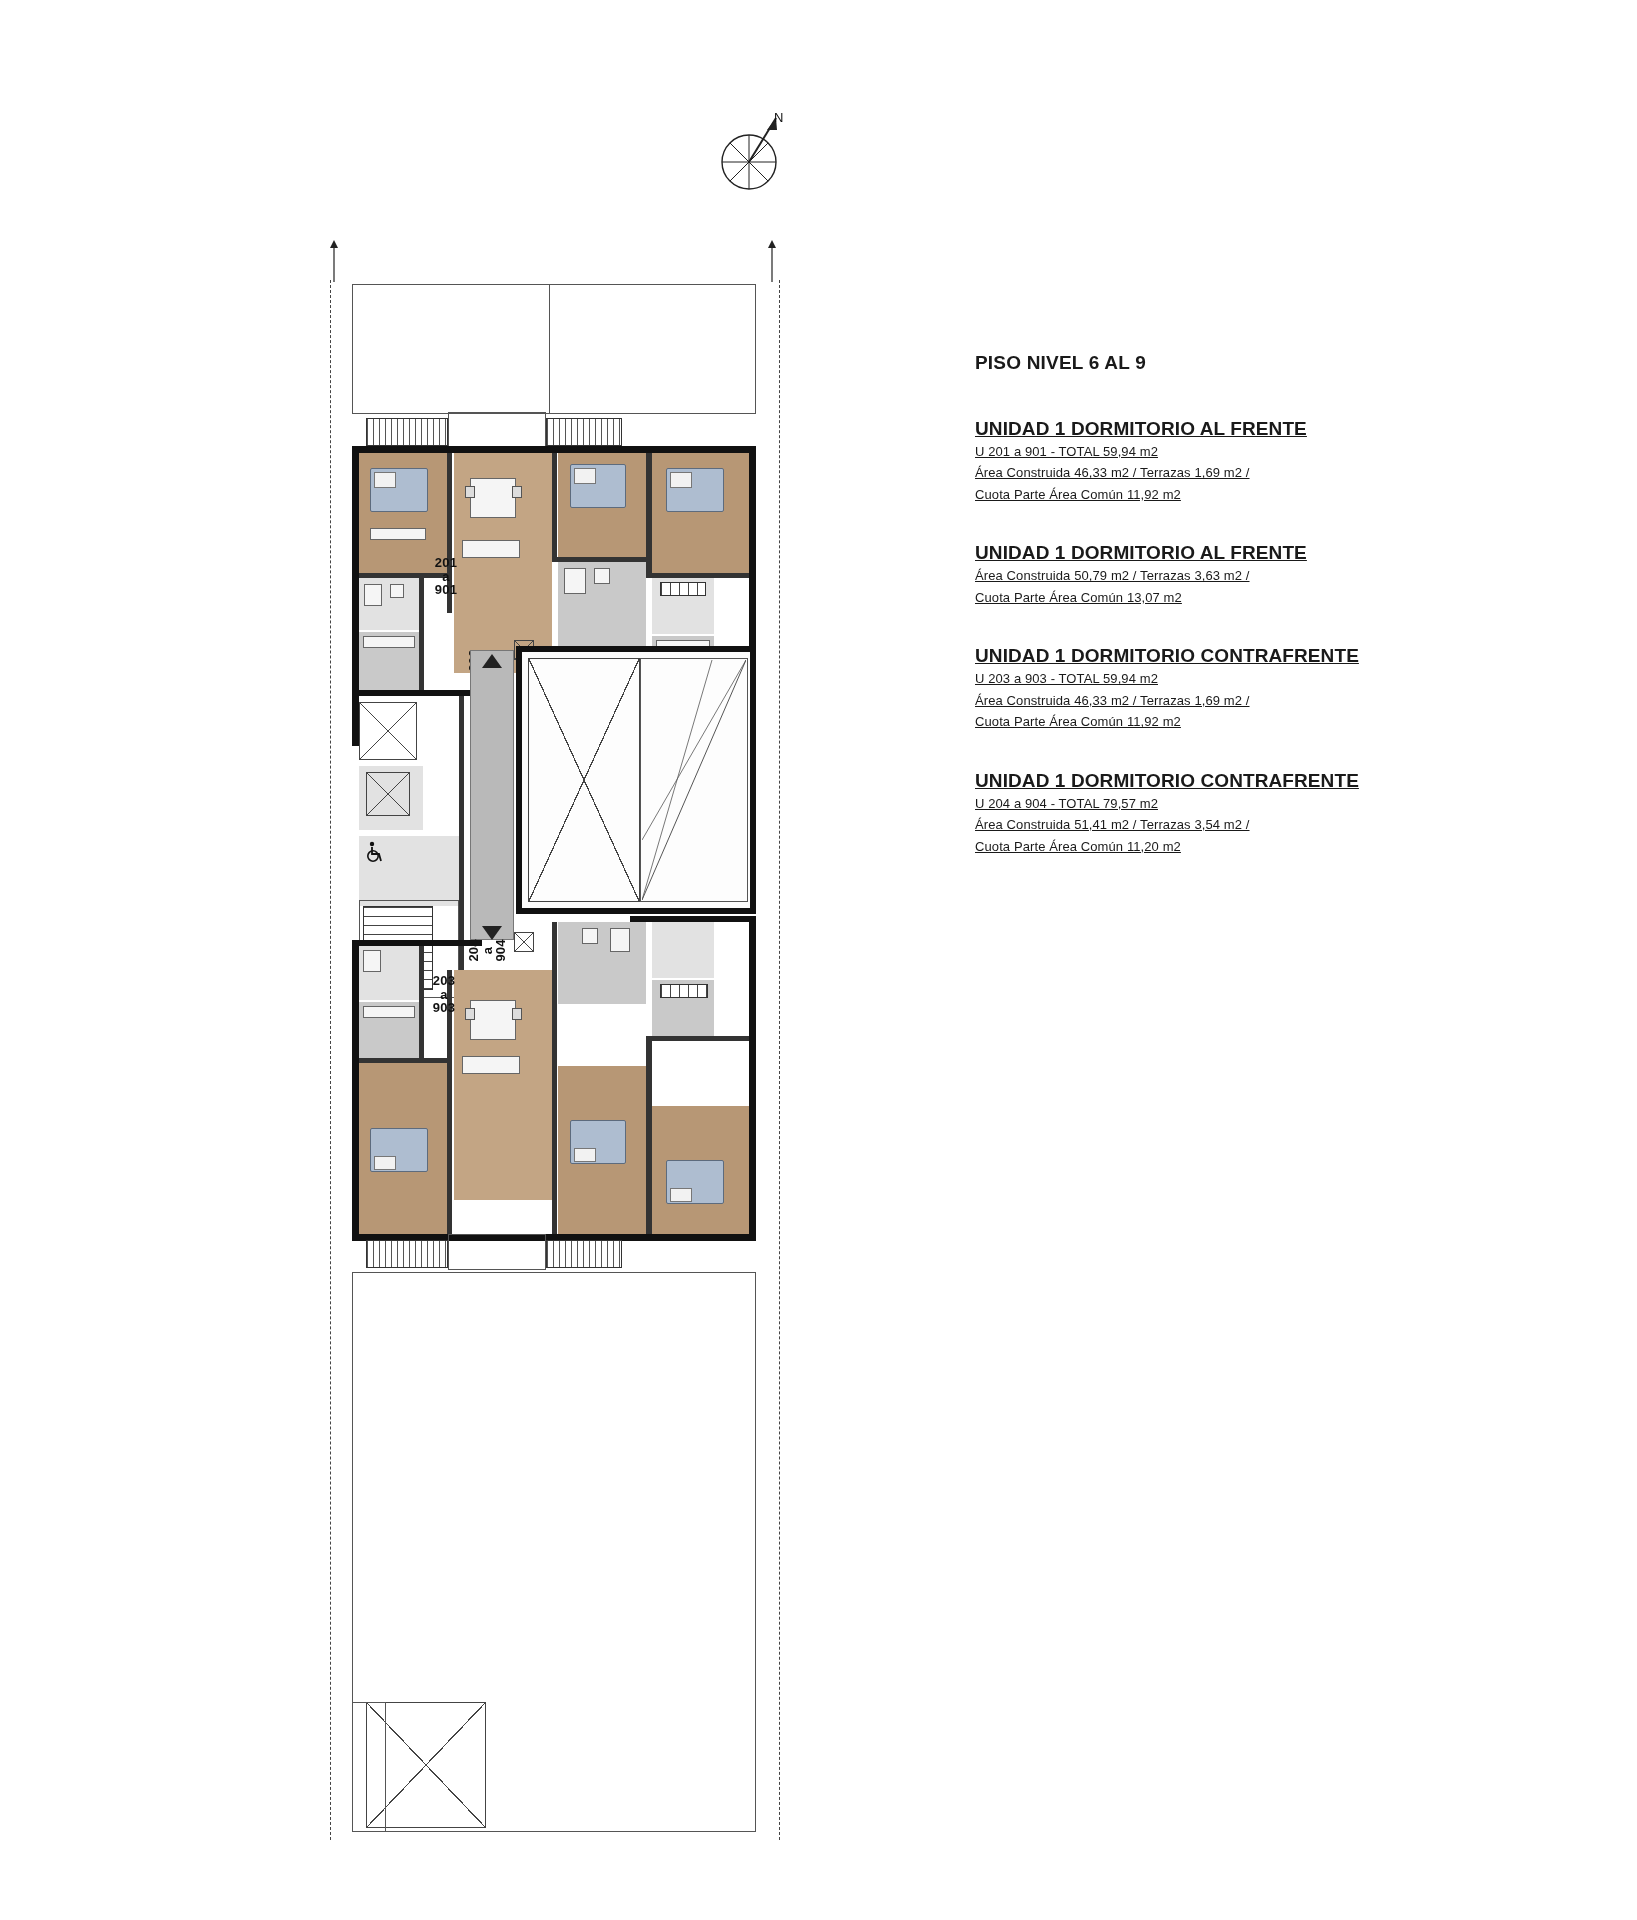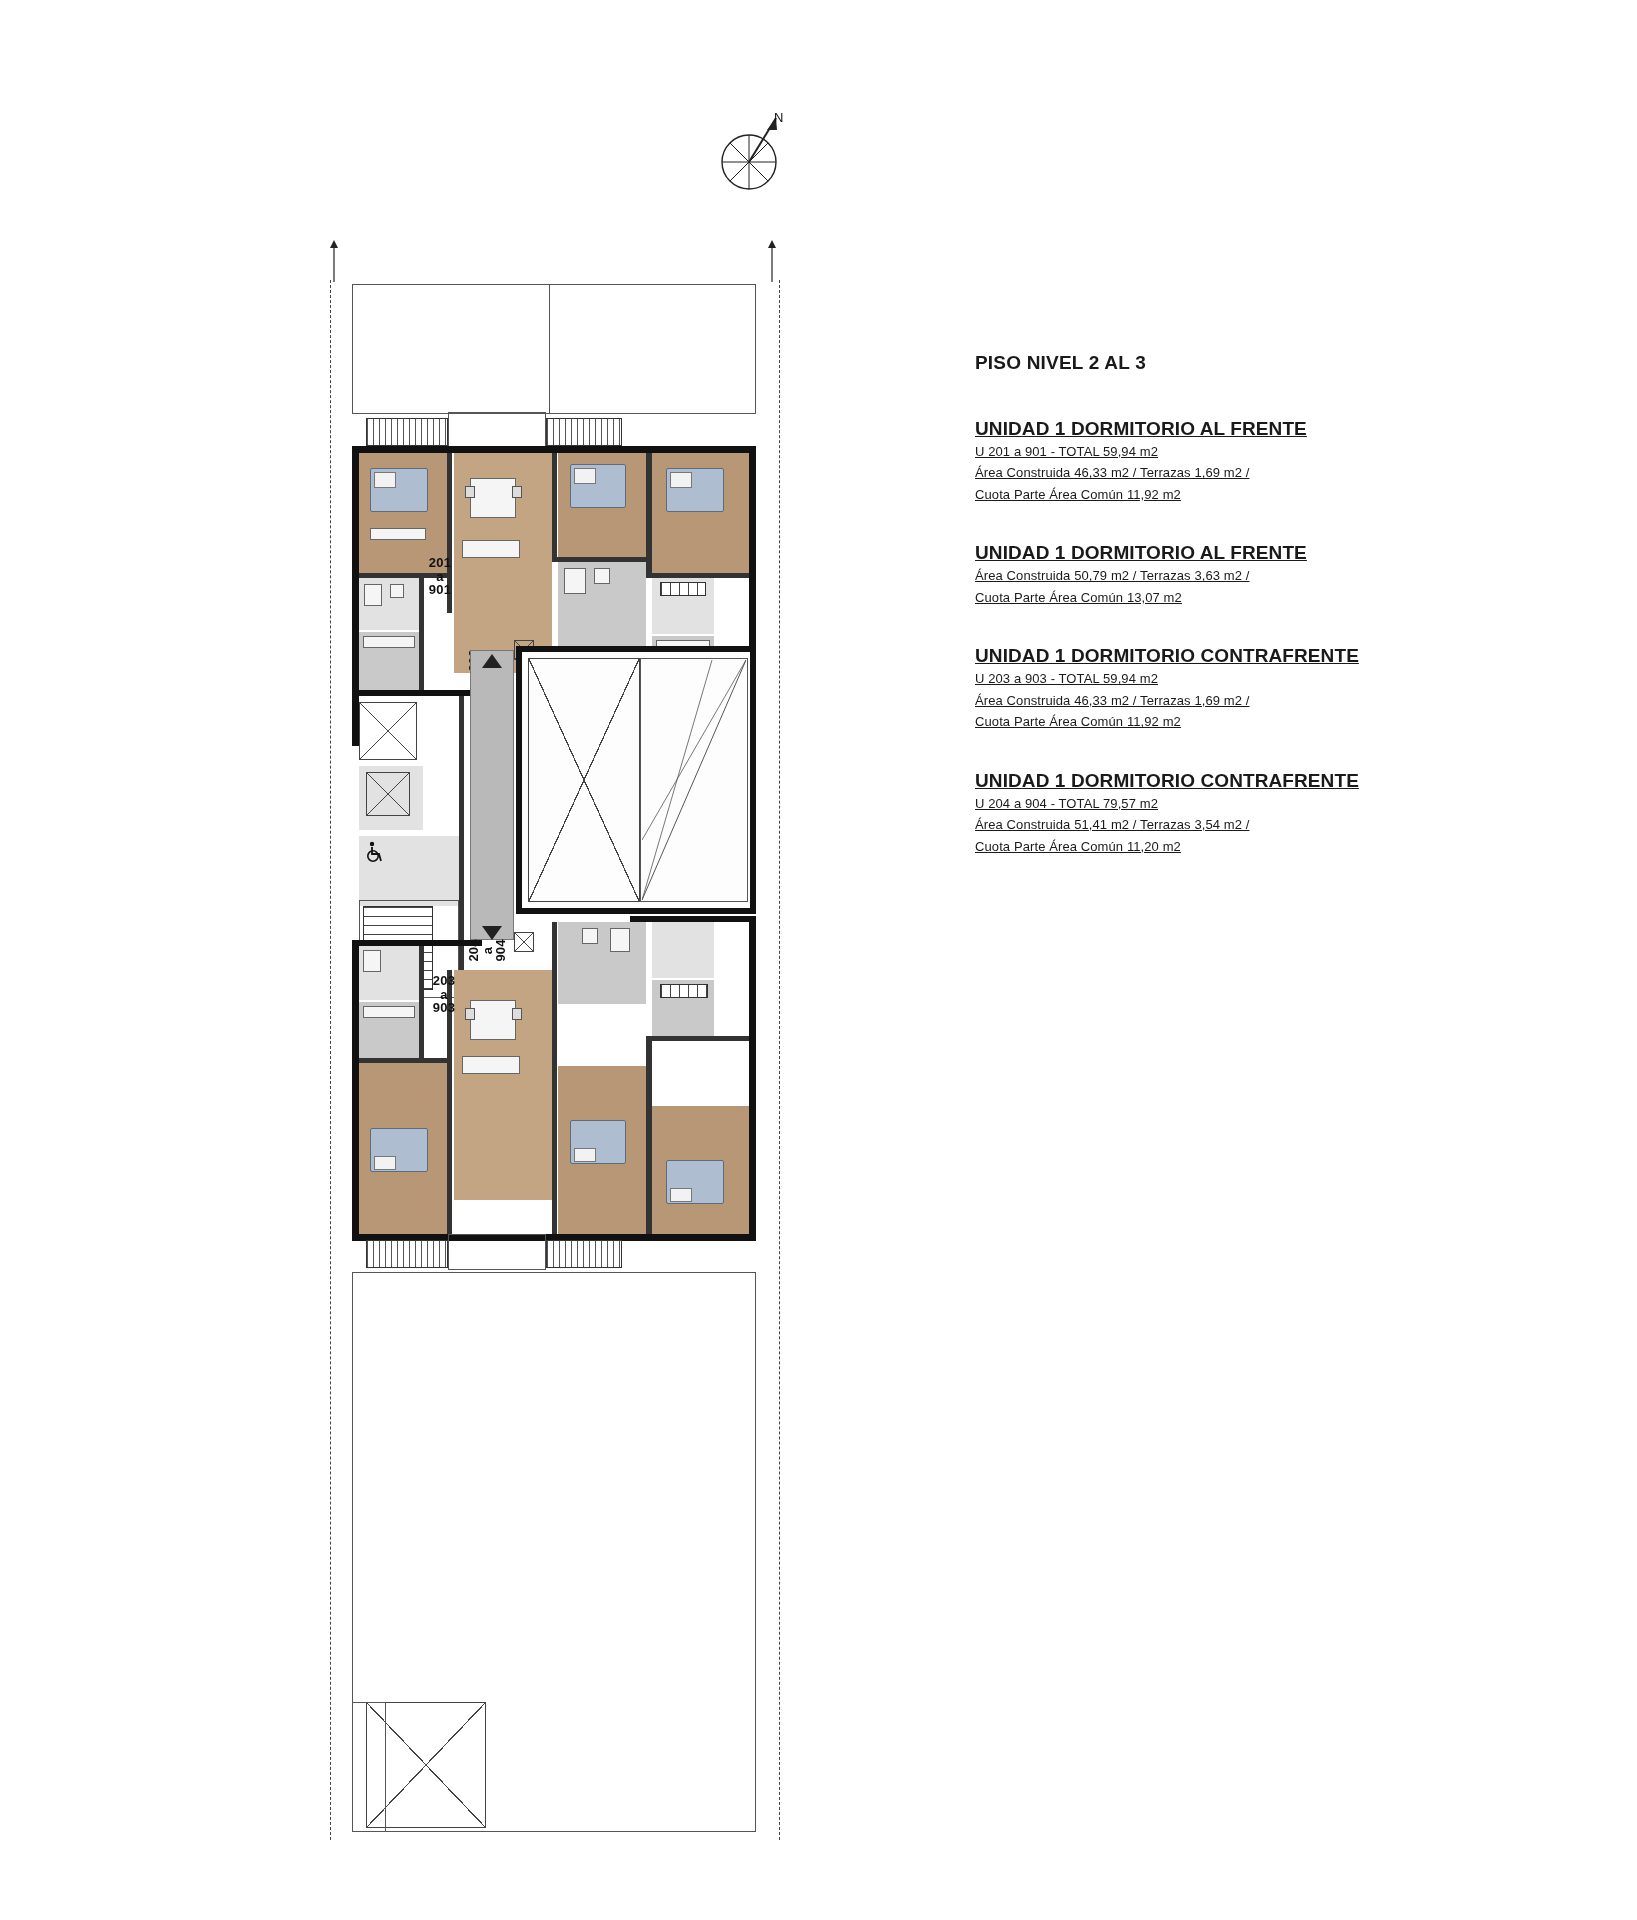--- a/index.html
+++ b/index.html
@@ -264,21 +264,21 @@
   <div class="room-grey" style="left:322px; top:396px; width:62px; height:58px;"></div>
   <div class="furn" style="left:326px; top:400px; width:54px; height:12px;"></div>
   <div class="room-grey" style="left:228px; top:322px; width:88px; height:84px;"></div>
   <div class="furn" style="left:234px; top:328px; width:22px; height:26px;"></div>
   <div class="furn" style="left:264px; top:328px; width:16px; height:16px;"></div>
 
   <div class="wall" style="left:22px; top:450px; width:130px; height:6px;"></div>
   <div class="wall" style="left:300px; top:450px; width:126px; height:6px;"></div>
   <div class="wall-thin" style="left:89px; top:338px; width:5px; height:112px;"></div>
 
-  <div class="unit-tag" style="left:80px; top:316px; width:60px;">
+  <div class="unit-tag" style="left:86px; top:316px; width:60px;">
     <div>201</div>
     <div>a</div>
     <div>901</div>
   </div>
   <div class="unit-tag vert" style="left:128px; top:400px; width:58px;">
     <div>202</div>
     <div>a</div>
     <div>902</div>
   </div>
 
@@ -385,21 +385,21 @@
   <div class="hatch-v" style="left:36px; top:1000px; width:82px; height:28px;"></div>
   <div class="hatch-v" style="left:216px; top:1000px; width:76px; height:28px;"></div>
   <div class="thin-rect" style="left:118px; top:994px; width:98px; height:36px;"></div>
 
   <div class="thin-rect" style="left:22px; top:1032px; width:404px; height:560px;"></div>
   <div class="xbox" style="left:36px; top:1462px; width:120px; height:126px;"></div>
   <div class="thin-rect" style="left:22px; top:1462px; width:34px; height:130px;"></div>
 </div>
 
 <div id="legend">
-  <h1>PISO NIVEL 2 AL 3</h1>
+  <h1>PISO NIVEL 6 AL 9</h1>
 
   <div class="unit-block">
     <p class="u-title">UNIDAD 1 DORMITORIO AL FRENTE</p>
     <p class="u-line">U 201 a 901 - TOTAL 59,94 m2</p>
     <p class="u-line">Área Construida 46,33 m2 / Terrazas 1,69 m2 /</p>
     <p class="u-line">Cuota Parte Área Común 11,92 m2</p>
   </div>
 
   <div class="unit-block">
     <p class="u-title">UNIDAD 1 DORMITORIO AL FRENTE</p>

